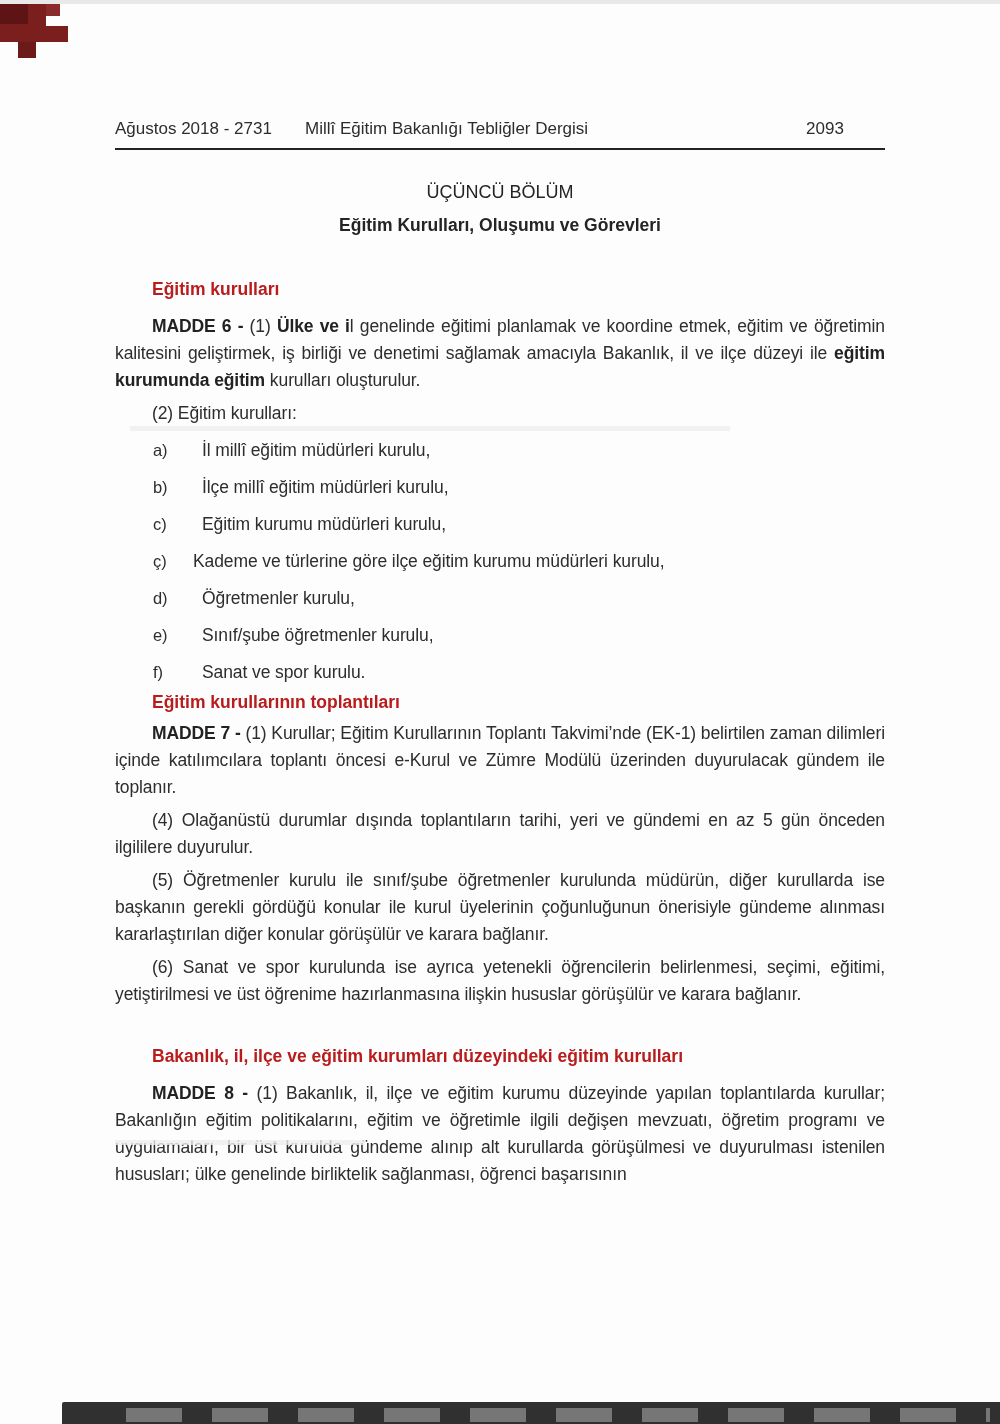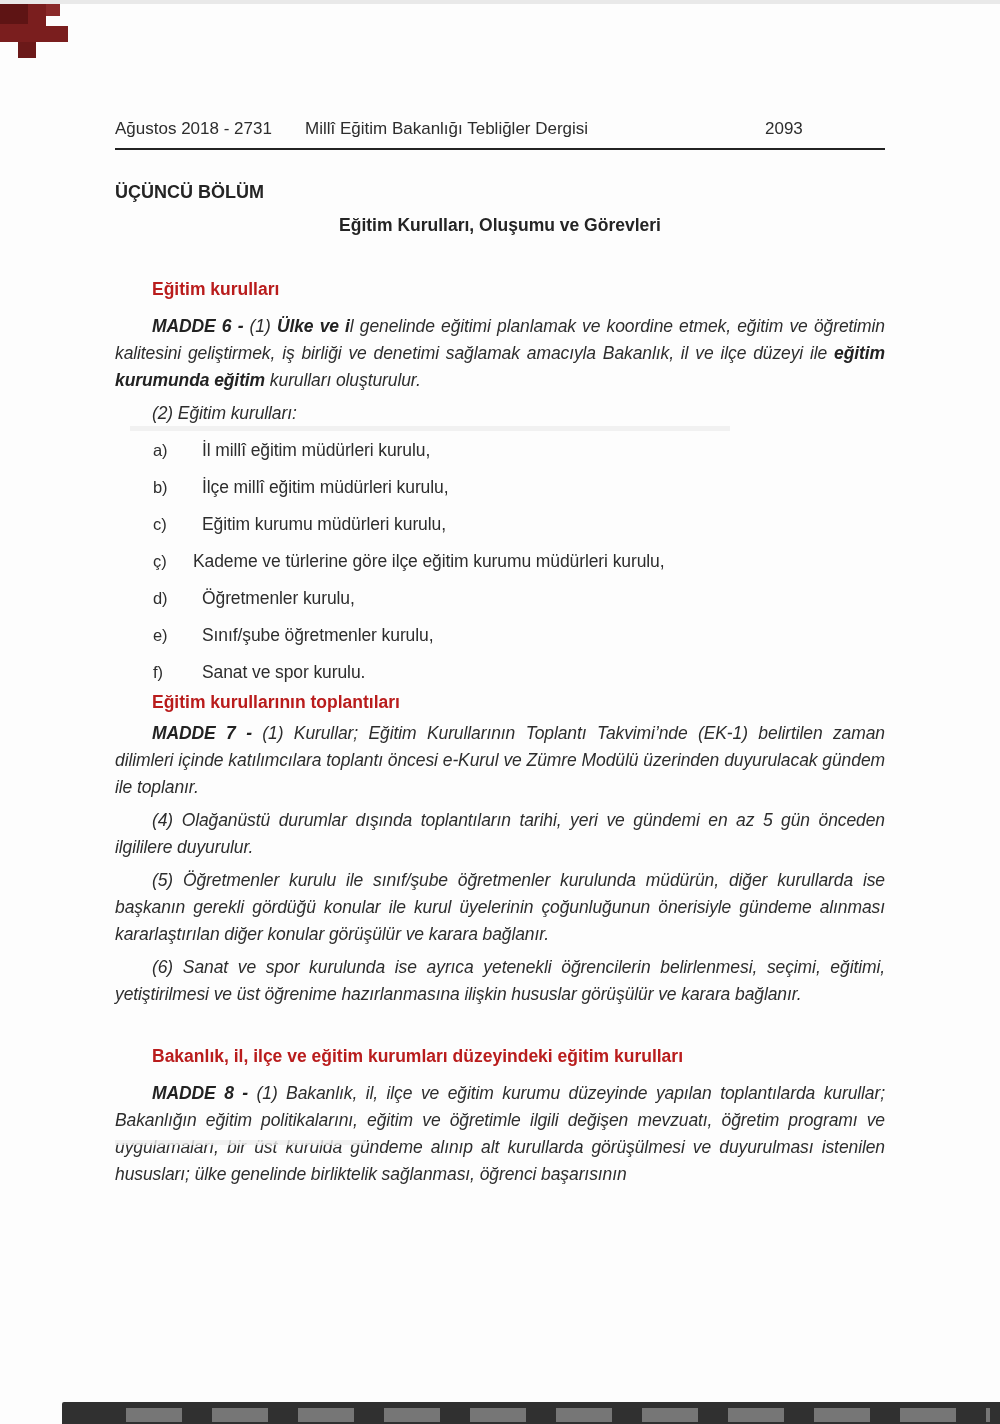--- a/index.html
+++ b/index.html
@@ -22,25 +22,25 @@
     display:flex;
     justify-content:space-between;
     align-items:baseline;
     font-size:17px;
     line-height:22px;
     padding-bottom:8px;
     border-bottom:2.5px solid #232323;
   }
   .header .center{ text-align:left; flex:1; }
   .header .left{ min-width:190px; text-align:left; }
-  .header .right{ min-width:120px; text-align:left; }
+  .header .right{ min-width:120px; text-align:center; }
   .doc-title{
     margin-top:31px;
-    text-align:left;
-    font-weight:bold;
+    text-align:center;
+    font-weight:normal;
     font-size:18px;
     line-height:22px;
     color:#242424;
   }
   .doc-subtitle{
     margin-top:11px;
     text-align:center;
     font-weight:bold;
     font-size:17.5px;
     line-height:22px;
@@ -57,21 +57,20 @@
   .sec-heading.tight{ margin-top:4px; }
   .sec-heading.spaced{ margin-top:36px; }
   p.body{
     margin:0;
     margin-top:12px;
     font-size:17.5px;
     line-height:27px;
     text-align:justify;
     text-indent:37px;
     letter-spacing:-0.1px;
-    font-style:italic;
   }
   p.body.gap-sm{ margin-top:6px; }
   .b{ font-weight:bold; color:#222222; }
   .li{
     position:relative;
     margin-top:10px;
     padding-left:87px;
     font-size:17.5px;
     line-height:27px;
     letter-spacing:-0.1px;

